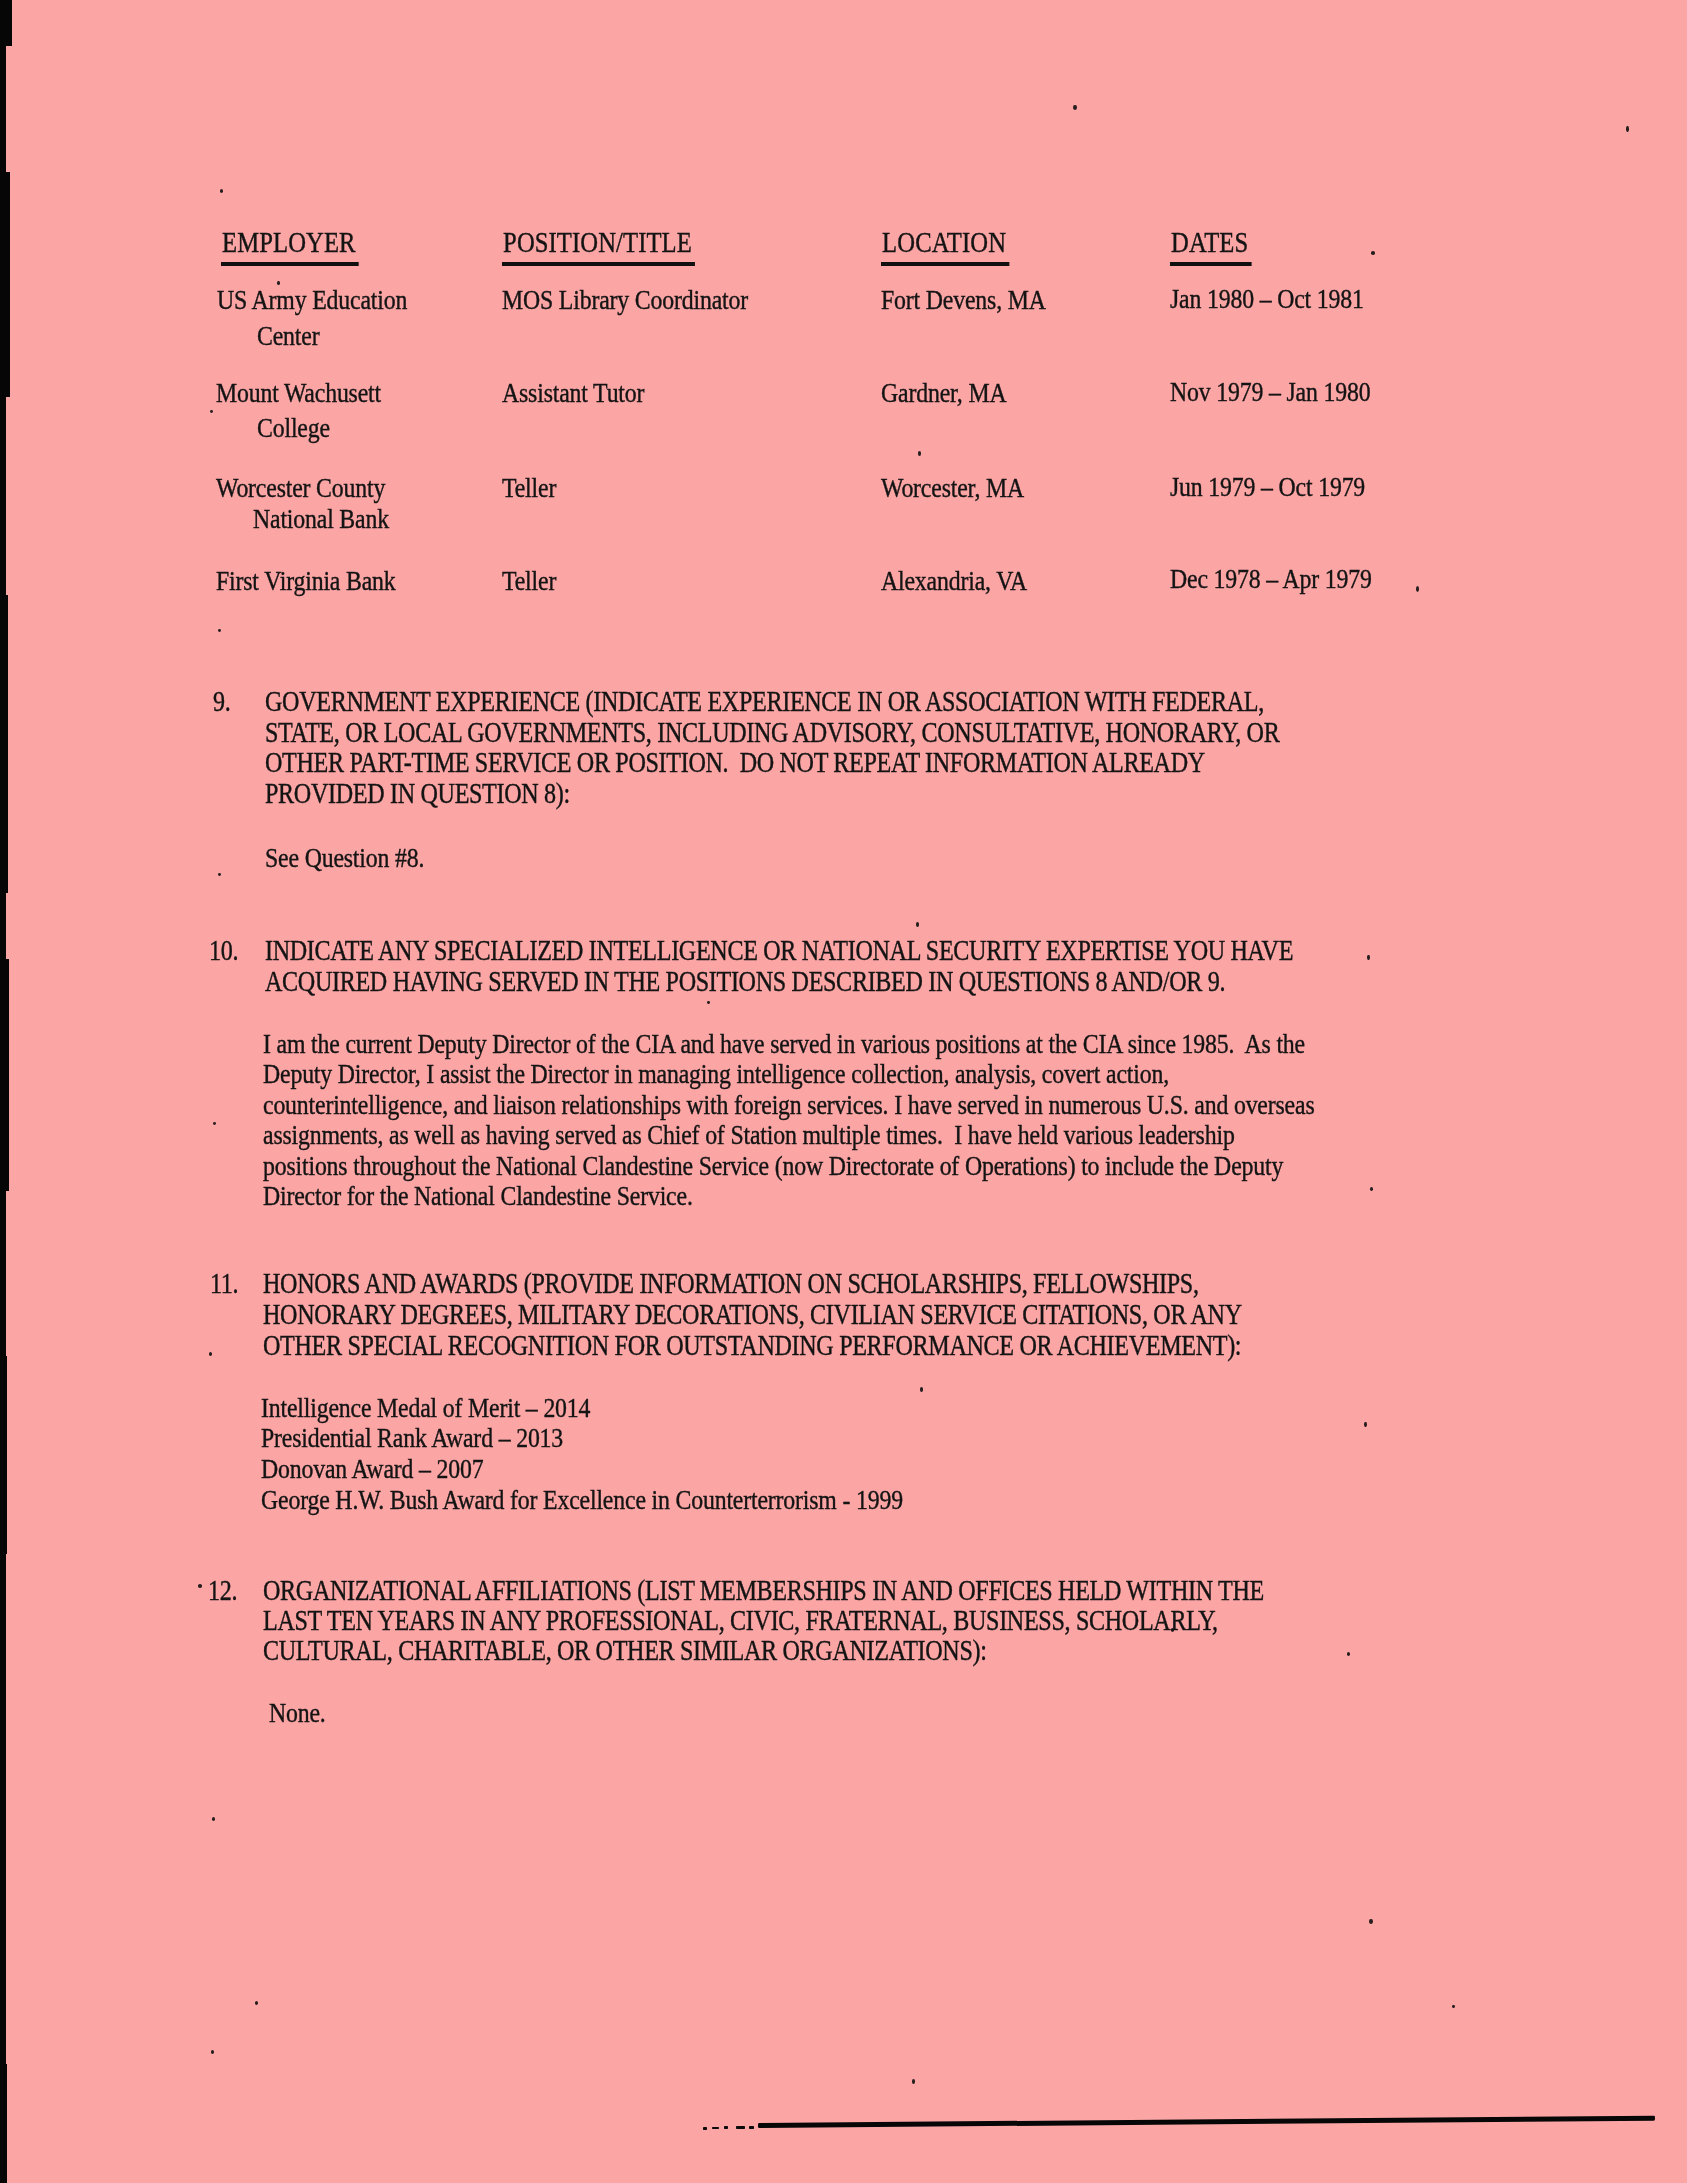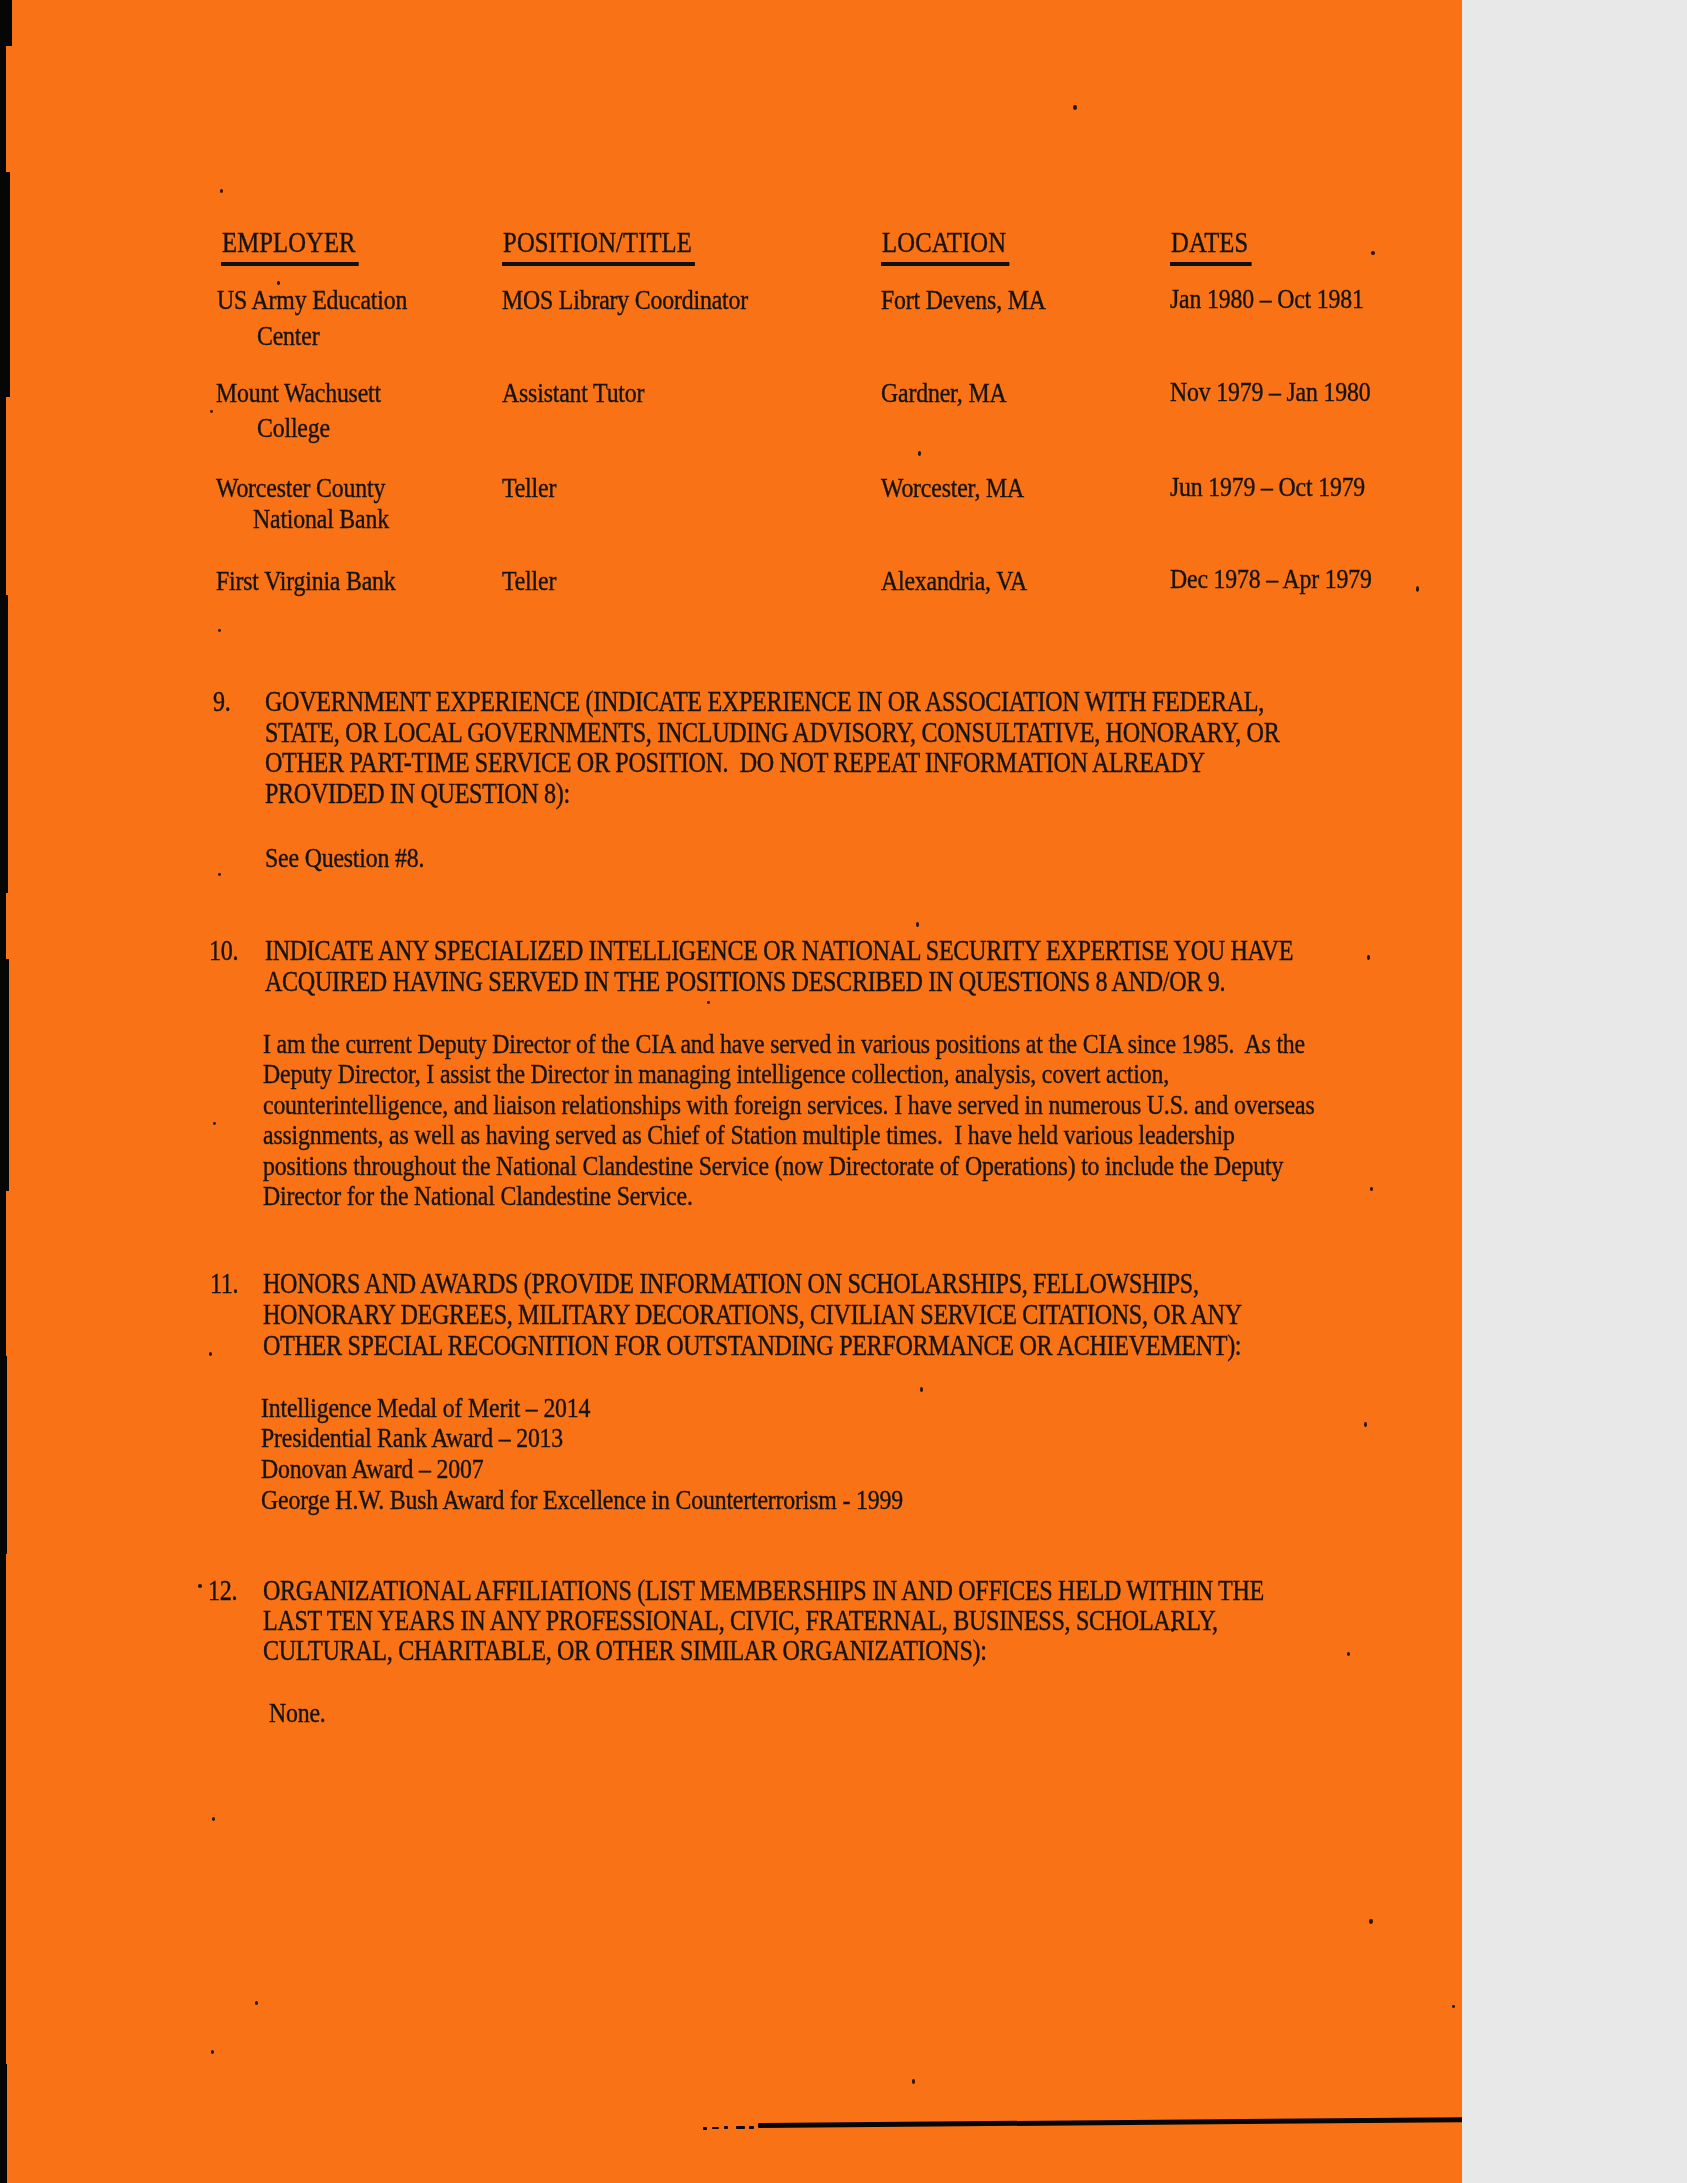--- a/index.html
+++ b/index.html
@@ -1,21 +1,21 @@
 <!DOCTYPE html>
 <html style="font-size:10.6px"><head>
 <meta charset="utf-8">
 <title>Document</title>
 <style>
   html, body { margin: 0; padding: 0; background: #e8e8e8; }
   .page {
     position: relative;
-    width: 1462px;
+    width: 1687px;
     height: 2183px;
-    background: #f97316;
+    background: #fca5a5;
     overflow: hidden;
     font-family: "Liberation Serif", "DejaVu Serif", serif;
     color: #141414;
     text-align: right;
   }
   
   .t {
     position: absolute;
     white-space: pre;
     font-size: 28px;

